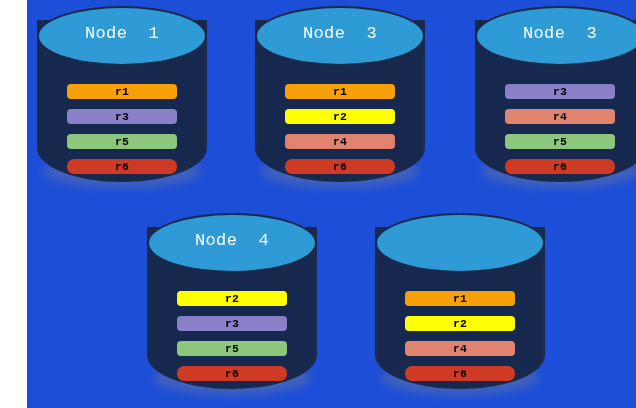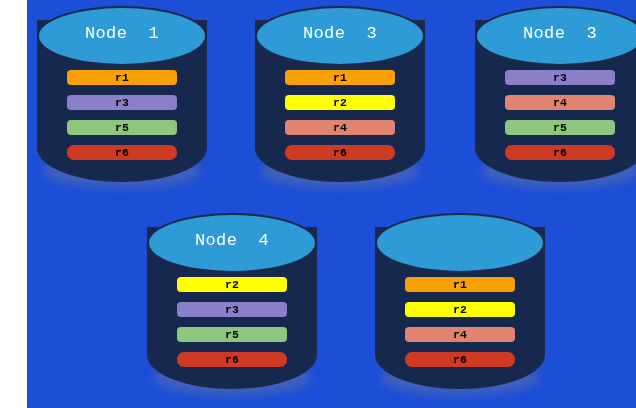--- a/index.html
+++ b/index.html
@@ -70,21 +70,21 @@
     color: #ffffff;
     font-size: 17px;
     letter-spacing: 0.4px;
     white-space: pre;
   }
 
   
   .replica-list {
     position: absolute;
     left: 30px;
-    top: 66px;
+    top: 80px;
     width: 110px;
   }
   .replica {
     position: relative;
     width: 110px;
     height: 15px;
     border-radius: 4px;
     margin-bottom: 10px;
     color: #000000;
     font-size: 11.5px;

